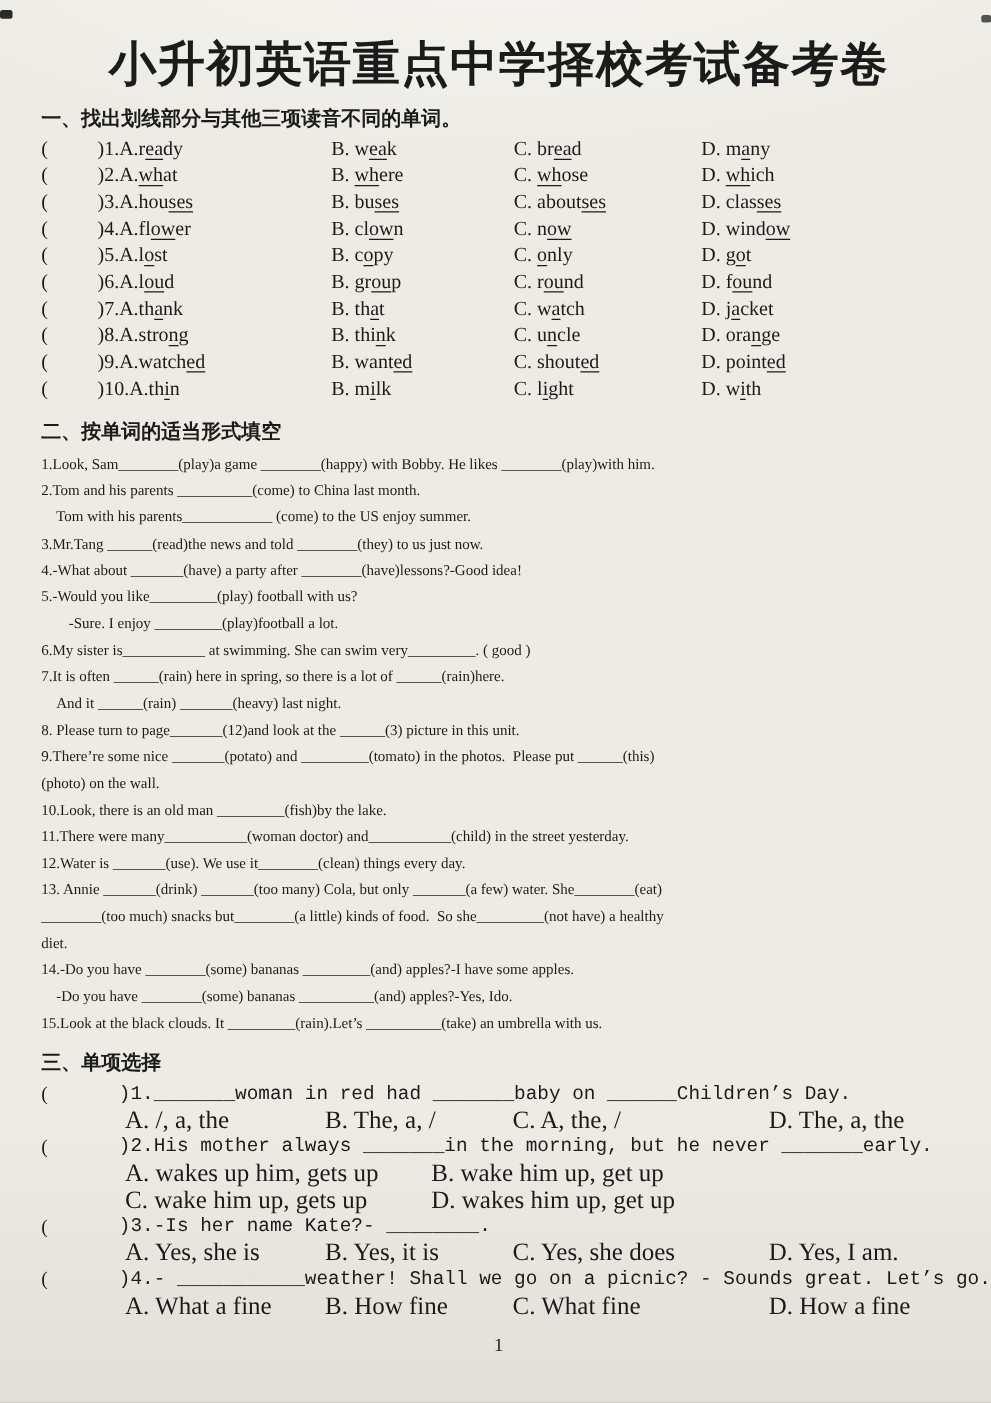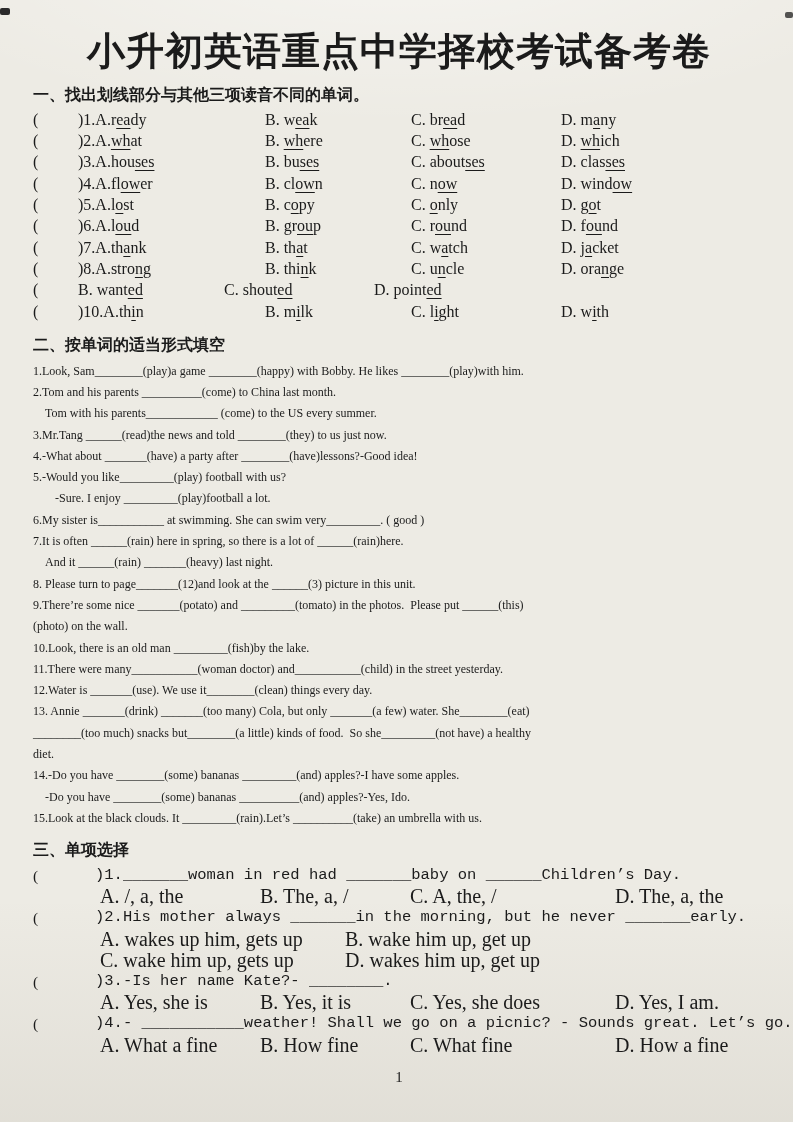--- a/index.html
+++ b/index.html
@@ -117,38 +117,39 @@
       </div>
       <div class="s1-row">
         <span class="br">(</span>
         <span class="cell c0"><span>)8.A.</span><span>stro</span><span class="ul">n</span><span>g</span></span>
         <span class="cell c1"><span>B. </span><span>thi</span><span class="ul">n</span><span>k</span></span>
         <span class="cell c2"><span>C. </span><span>u</span><span class="ul">n</span><span>cle</span></span>
         <span class="cell c3"><span>D. </span><span>ora</span><span class="ul">n</span><span>ge</span></span>
       </div>
       <div class="s1-row">
         <span class="br">(</span>
+        <span class="cell c0"><span>)9.A.</span><span>watch</span><span class="ul">ed</span></span>
         <span class="cell c1"><span>B. </span><span>want</span><span class="ul">ed</span></span>
         <span class="cell c2"><span>C. </span><span>shout</span><span class="ul">ed</span></span>
         <span class="cell c3"><span>D. </span><span>point</span><span class="ul">ed</span></span>
       </div>
       <div class="s1-row">
         <span class="br">(</span>
         <span class="cell c0"><span>)10.A.</span><span>th</span><span class="ul">i</span><span>n</span></span>
         <span class="cell c1"><span>B. </span><span>m</span><span class="ul">i</span><span>lk</span></span>
         <span class="cell c2"><span>C. </span><span>l</span><span class="ul">i</span><span>ght</span></span>
         <span class="cell c3"><span>D. </span><span>w</span><span class="ul">i</span><span>th</span></span>
       </div>
     </div>
 
   <div class="sec-header h2">二、按单词的适当形式填空</div>
   <div>
       <div class="s2-line">1.Look, Sam________(play)a game ________(happy) with Bobby. He likes ________(play)with him.</div>
       <div class="s2-line">2.Tom and his parents __________(come) to China last month.</div>
-      <div class="s2-line ind1">Tom with his parents____________ (come) to the US every summer.</div>
+      <div class="s2-line ind1">Tom with his parents____________ (come) to the US enjoy summer.</div>
       <div class="s2-line">3.Mr.Tang ______(read)the news and told ________(they) to us just now.</div>
       <div class="s2-line">4.-What about _______(have) a party after ________(have)lessons?-Good idea!</div>
       <div class="s2-line">5.-Would you like_________(play) football with us?</div>
       <div class="s2-line ind2">-Sure. I enjoy _________(play)football a lot.</div>
       <div class="s2-line">6.My sister is___________ at swimming. She can swim very_________. ( good )</div>
       <div class="s2-line">7.It is often ______(rain) here in spring, so there is a lot of ______(rain)here.</div>
       <div class="s2-line ind1">And it ______(rain) _______(heavy) last night.</div>
       <div class="s2-line">8. Please turn to page_______(12)and look at the ______(3) picture in this unit.</div>
       <div class="s2-line">9.There’re some nice _______(potato) and _________(tomato) in the photos.  Please put ______(this)</div>
       <div class="s2-line">(photo) on the wall.</div>

